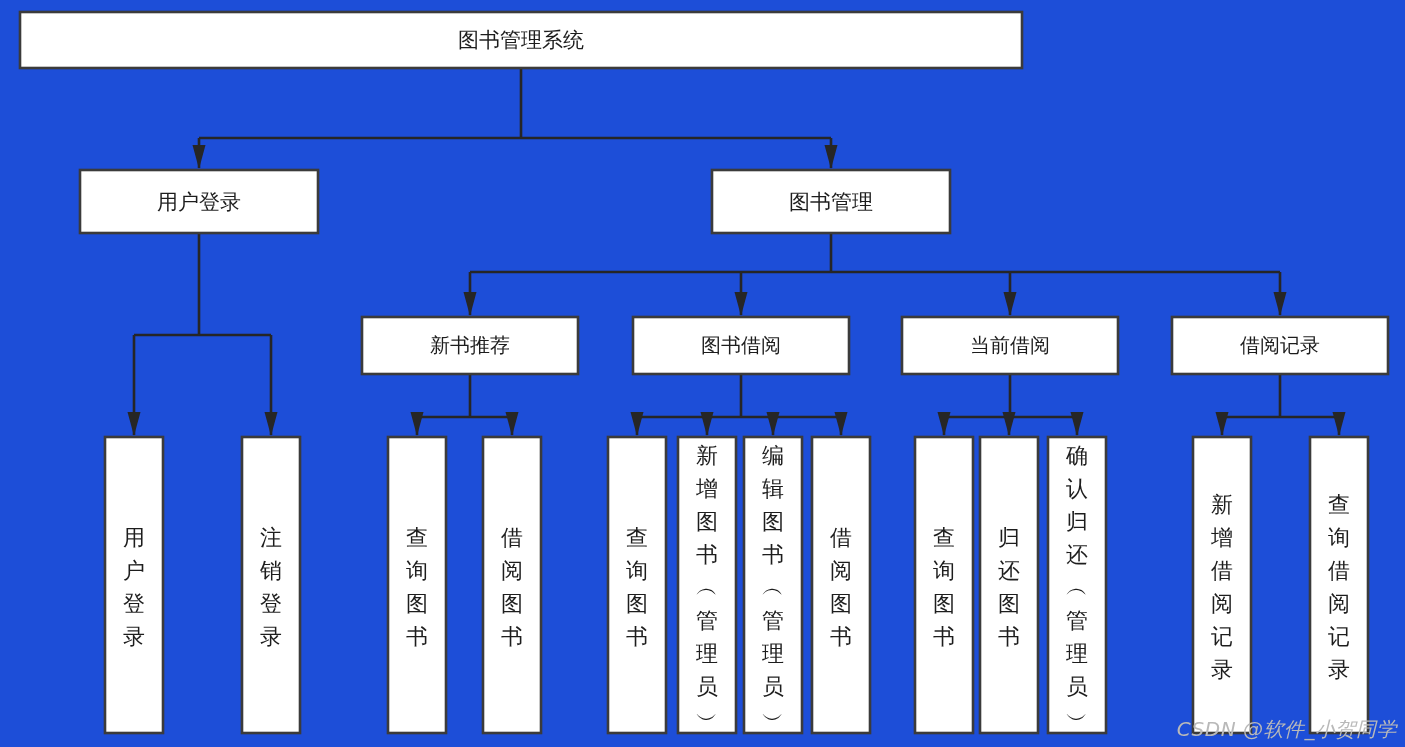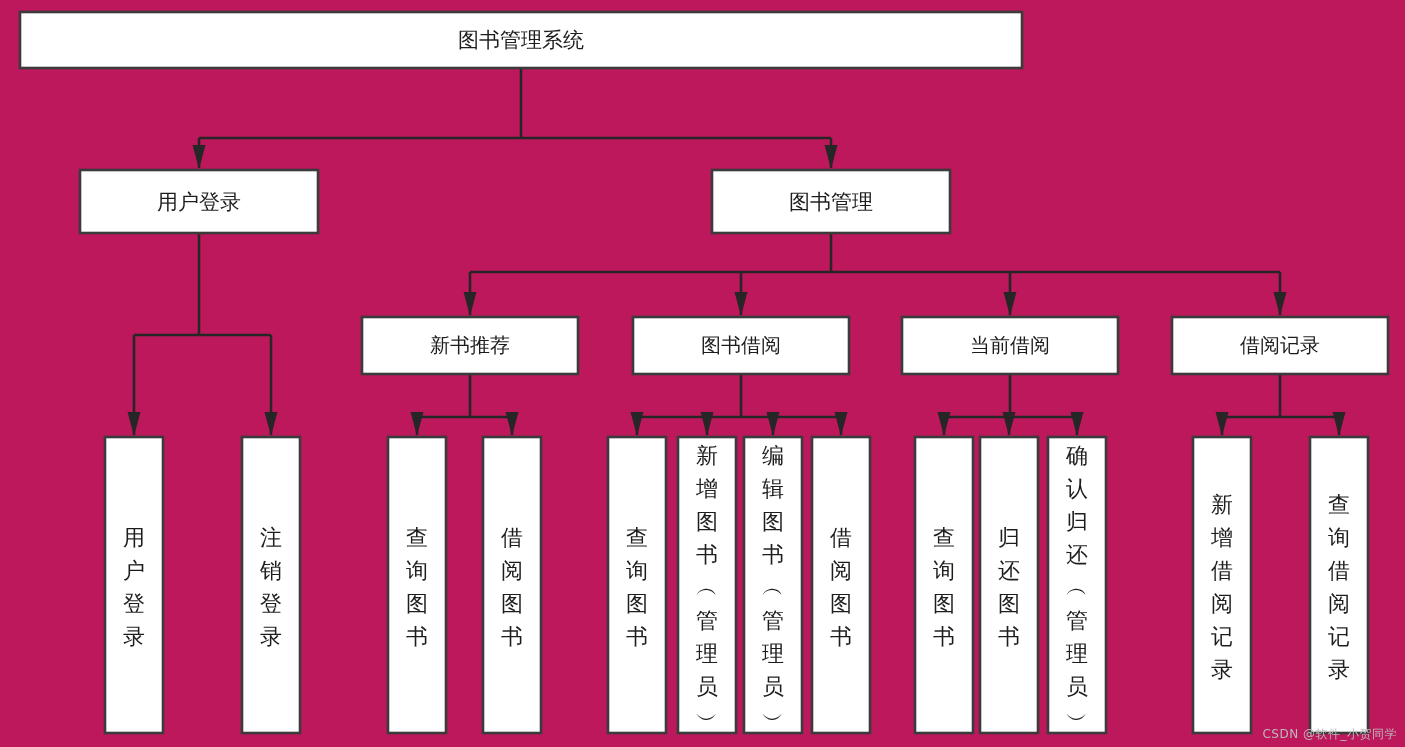--- a/index.html
+++ b/index.html
@@ -10,21 +10,21 @@
   body {
     width: 1405px;
     height: 747px;
     font-family: "DejaVu Sans", "Liberation Sans", sans-serif;
     overflow: hidden;
   }
   #diagram-root {
     position: relative;
     width: 1405px;
     height: 747px;
-    background: #be185d;
+    background: #1d4ed8;
   }
   svg#flow {
     position: absolute;
     left: 0;
     top: 0;
     width: 1405px;
     height: 747px;
   }
   .node-box {
     fill: #ffffff;
@@ -54,25 +54,26 @@
     stroke-linecap: butt;
   }
   .arrow-head {
     fill: #262626;
   }
   .watermark {
     position: absolute;
     right: 8px;
     bottom: 4px;
     color: #b9b9b9;
-    font-size: 12px;
+    font-size: 20px;
     font-family: "DejaVu Sans", "Liberation Sans", sans-serif;
     letter-spacing: 0.5px;
     white-space: nowrap;
     user-select: none;
+    font-style: italic;
   }
 </style>
 </head>
 <body>
 
 <div id="diagram-root">
   <svg id="flow" viewBox="0 0 1405 747" xmlns="http://www.w3.org/2000/svg">
     <defs></defs>
     <g id="connectors-layer">
         <path d="M 521 68 V 138" class="connector"></path>

